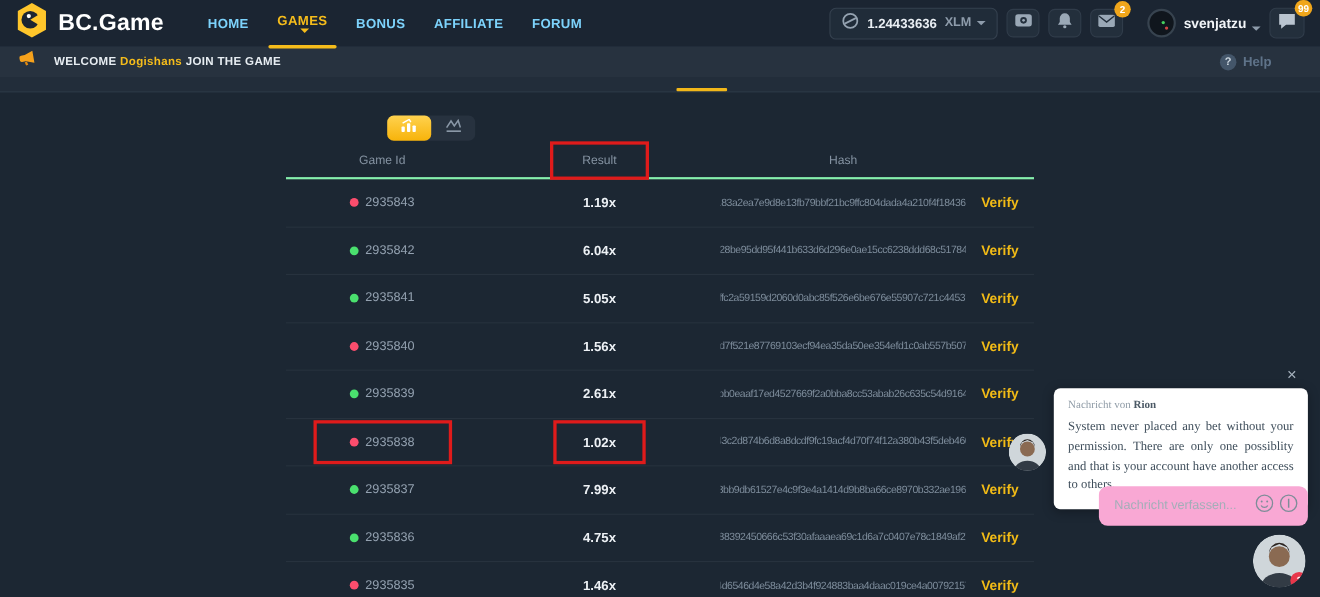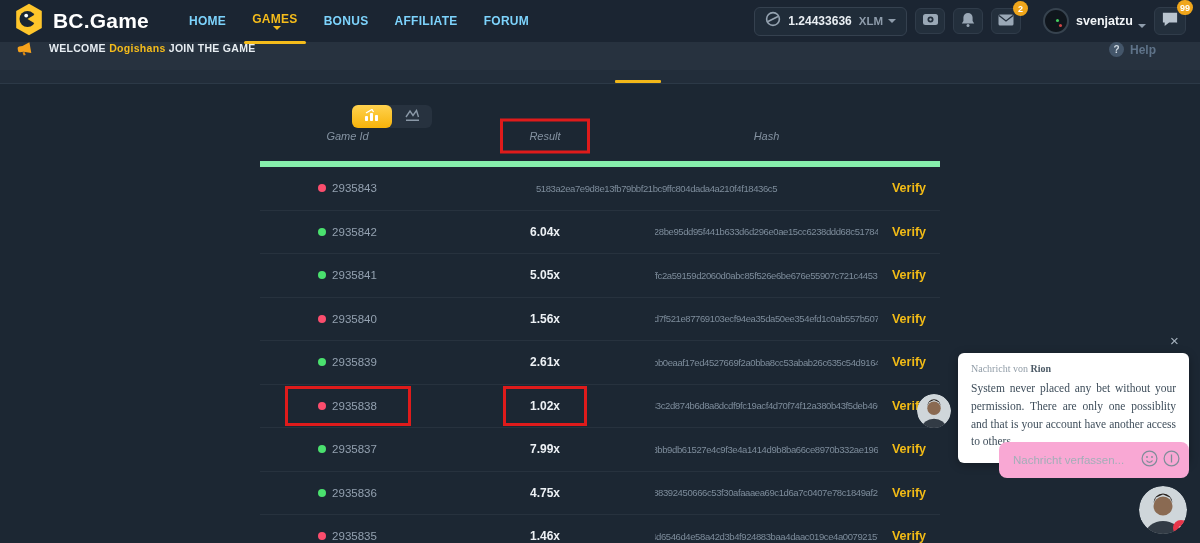--- a/index.html
+++ b/index.html
@@ -33,41 +33,41 @@
     justify-content:center;padding:0 3px;box-sizing:border-box;z-index:2;}
   .badge.red{background:#e8364a;}
   .user{display:flex;align-items:center;gap:7px;margin-left:14px;cursor:pointer;}
   .user-avatar{width:26px;height:26px;border-radius:50%;background:#10161d;border:2px solid #37434f;
     box-sizing:border-box;position:relative;overflow:hidden;}
   .user-avatar i{position:absolute;width:3px;height:3px;border-radius:50%;}
   .user-name{font-size:12.5px;font-weight:bold;color:#f2f5f8;display:flex;align-items:flex-end;}
   .user-name .caret{color:#8e9cab;}
   
   .banner{position:absolute;top:42px;left:0;right:0;height:28px;background:#27323f;
-    display:flex;align-items:flex-start;padding:0 16px;box-sizing:border-box;z-index:4;}
+    display:flex;align-items:center;padding:0 16px;box-sizing:border-box;z-index:4;}
   .banner-text{margin-left:16px;font-size:10.5px;font-weight:bold;color:#e7edf2;letter-spacing:.3px;}
   .banner-user{color:#f5bc1b;}
   .help{margin-left:auto;display:flex;align-items:center;gap:6px;margin-right:28px;
     color:#5f7389;font-size:12px;font-weight:bold;cursor:pointer;}
   .help-q{width:15px;height:15px;border-radius:50%;background:#44566a;color:#cfd9e2;font-size:10px;
     display:flex;align-items:center;justify-content:center;font-weight:bold;}
   
   .strip{position:absolute;top:70px;left:0;right:0;height:13px;background:#222d3a;
     border-bottom:1px solid #2c3947;}
   .yellow-dash{position:absolute;top:80px;left:615px;width:46px;height:3px;background:#f2b719;
     border-radius:1px;z-index:3;cursor:pointer;}
   .toggle-group{position:absolute;left:352px;top:105px;display:flex;background:#27323f;
     border-radius:6px;z-index:2;}
   .toggle{width:40px;height:23px;display:flex;align-items:center;justify-content:center;
     border-radius:6px;cursor:pointer;}
   .toggle.active{background:linear-gradient(#ffd24f,#f7b30a);}
   
   .history{position:absolute;left:260px;top:130px;width:680px;z-index:1;}
-  .thead{display:flex;height:31px;align-items:flex-start;border-bottom:6px solid #86efac;
-    color:#8593a2;font-size:11px;font-style:italic;}
+  .thead{display:flex;height:31px;align-items:center;border-bottom:2px solid #86efac;
+    color:#8593a2;font-size:11px;}
   .trow{display:flex;height:42.5px;align-items:center;border-bottom:1px solid #27323e;}
   .c-id{width:175px;display:flex;align-items:center;justify-content:center;gap:6px;position:relative;}
   .c-res{width:220px;display:flex;align-items:center;justify-content:center;position:relative;}
   .c-hash{flex:1;display:flex;align-items:center;justify-content:center;overflow:hidden;}
   .c-verify{width:62px;display:flex;align-items:flex-end;justify-content:center;}
   .h-cell{display:flex;align-items:center;justify-content:center;position:relative;}
   .dot{width:8px;height:8px;border-radius:50%;flex:none;}
   .gid{color:#93a1b0;font-size:11.5px;}
   .rval{color:#edf1f5;font-weight:bold;font-size:12px;}
   .hval{color:#7d8c9b;font-size:9.5px;letter-spacing:-0.4px;white-space:nowrap;}
@@ -246,20 +246,24 @@
       </div>
     <div class="h-cell c-verify"></div>
   </div>
   <div id="tbody">
   <div class="trow">
     <div class="cell c-id">
       <span class="dot" style="background: rgb(251, 77, 109);"></span>
       <span class="gid">2935843</span>
 
     </div>
+    <div class="cell c-res">
+      <span class="rval">1.19x</span>
+
+    </div>
     <div class="cell c-hash">
       <span class="hval">5183a2ea7e9d8e13fb79bbf21bc9ffc804dada4a210f4f18436c5</span>
     </div>
     <div class="cell c-verify">
       <a class="verify">Verify</a>
     </div>
   </div>
 
   <div class="trow">
     <div class="cell c-id">

